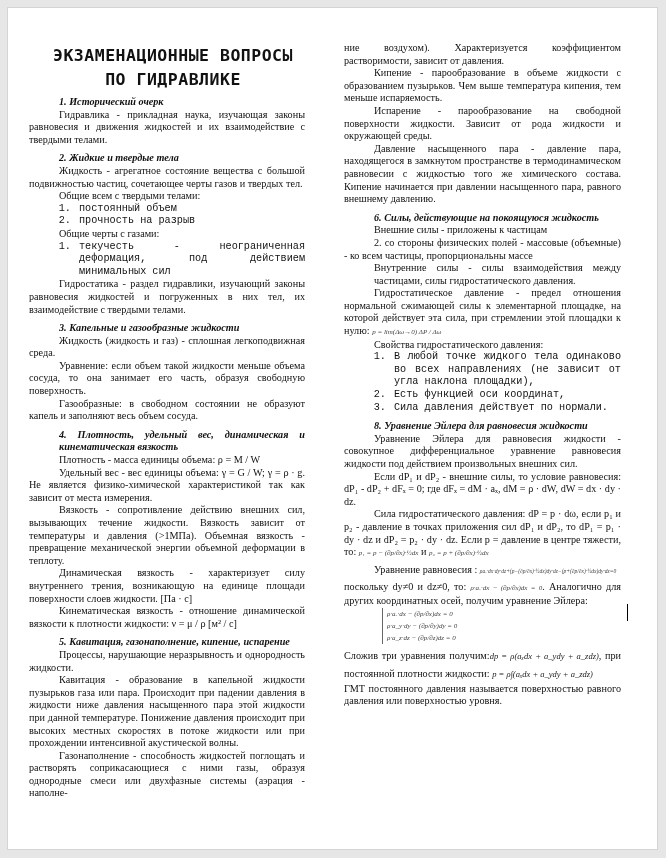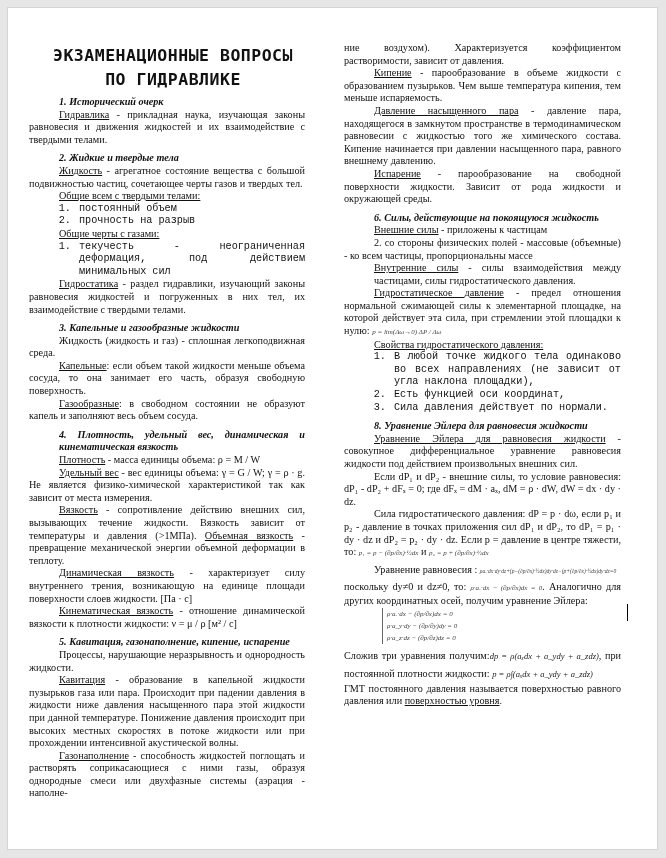--- a/index.html
+++ b/index.html
@@ -9,21 +9,21 @@
           box-shadow:0 0 0 1px #d4d4d4;text-decoration:underline; }
   .title { position:absolute; left:20px; top:36px; width:290px; text-align:center;
            font-family:"DejaVu Sans Mono", monospace; font-weight:bold; font-size:16.5px;
            line-height:24px; letter-spacing:0.5px; }
   .col { position:absolute; font-size:10.2px; line-height:12.6px; text-align:justify; }
   .colL { left:29px; top:94px; width:276px; }
   .colR { left:344px; top:42px; width:277px; }
   .h { font-weight:bold; font-style:italic; padding-left:30px; margin-top:6px; }
   .h:first-child { margin-top:2px; }
   .p { text-indent:30px; }
-  .u { text-decoration:underline; }
+  .u { }
   .ni { padding-left:30px; }
   ol { margin:0; padding-left:48px; }
   ol li { padding-left:2px;font-family:Liberation Mono, monospace; }
   .frm { font-family:"Liberation Serif", serif; font-style:italic; font-size:7px; color:#444; white-space:nowrap; }
   .sys { padding-left:38px; font-style:italic; font-size:7px; color:#444; line-height:12px; border-left:1px solid #666; margin-left:38px; padding-left:4px; }
   .cursor { position:absolute; left:627px; top:604px; width:1px; height:17px; background:#000; }
 </style>
 </head>
 <body>
 
@@ -46,41 +46,41 @@
     <li>прочность на разрыв</li>
   </ol>
   <div class="ni u">Общие черты с газами:</div>
   <ol>
     <li>текучесть - неограниченная деформация, под действием минимальных сил</li>
   </ol>
   <div class="p"><span class="u">Гидростатика</span><span> - раздел гидравлики, изучающий законы равновесия жидкостей и погруженных в них тел, их взаимодействие с твердыми телами.</span></div>
 
   <div class="h">3. Капельные и газообразные жидкости</div>
   <div class="p">Жидкость (жидкость и газ) - сплошная легкоподвижная среда.</div>
-  <div class="p"><span class="u">Капельные</span><span>: если объем такой жидкости меньше объема сосуда, то она занимает его часть, образуя свободную поверхность.</span></div>
+  <div class="p"><span class="u">Уравнение</span><span>: если объем такой жидкости меньше объема сосуда, то она занимает его часть, образуя свободную поверхность.</span></div>
   <div class="p"><span class="u">Газообразные</span><span>: в свободном состоянии не образуют капель и заполняют весь объем сосуда.</span></div>
 
   <div class="h">4. Плотность, удельный вес, динамическая и кинематическая вязкость</div>
   <div class="p"><span class="u">Плотность</span><span> - масса единицы объема: ρ = M / W</span></div>
   <div class="p"><span class="u">Удельный вес</span><span> - вес единицы объема: γ = G / W; γ = ρ · g. Не является физико-химической характеристикой так как зависит от места измерения.</span></div>
   <div class="p"><span class="u">Вязкость</span><span> - сопротивление действию внешних сил, вызывающих течение жидкости. Вязкость зависит от температуры и давления (&gt;1МПа). </span><span class="u">Объемная вязкость</span><span> - превращение механической энергии объемной деформации в теплоту.</span></div>
   <div class="p"><span class="u">Динамическая вязкость</span><span> - характеризует силу внутреннего трения, возникающую на единице площади поверхности слоев жидкости. [Па · с]</span></div>
   <div class="p"><span class="u">Кинематическая вязкость</span><span> - отношение динамической вязкости к плотности жидкости: ν = μ / ρ [м² / с]</span></div>
 
   <div class="h">5. Кавитация, газонаполнение, кипение, испарение</div>
   <div class="p">Процессы, нарушающие неразрывность и однородность жидкости.</div>
   <div class="p"><span class="u">Кавитация</span><span> - образование в капельной жидкости пузырьков газа или пара. Происходит при падении давления в жидкости ниже давления насыщенного пара этой жидкости при данной температуре. Понижение давления происходит при высоких местных скоростях в потоке жидкости или при прохождении интенсивной акустической волны.</span></div>
   <div class="p"><span class="u">Газонаполнение</span><span> - способность жидкостей поглощать и растворять соприкасающиеся с ними газы, образуя однородные смеси или двухфазные системы (аэрация - наполне-</span></div>
 </div>
 
 <div class="col colR">
   <div>ние воздухом). Характеризуется коэффициентом растворимости, зависит от давления.</div>
   <div class="p"><span class="u">Кипение</span><span> - парообразование в объеме жидкости с образованием пузырьков. Чем выше температура кипения, тем меньше испаряемость.</span></div>
+  <div class="p"><span class="u">Испарение</span><span> - парообразование на свободной поверхности жидкости. Зависит от рода жидкости и окружающей среды.</span></div>
   <div class="p"><span class="u">Давление насыщенного пара</span><span> - давление пара, находящегося в замкнутом пространстве в термодинамическом равновесии с жидкостью того же химического состава. Кипение начинается при давлении насыщенного пара, равного внешнему давлению.</span></div>
-  <div class="p"><span class="u">Испарение</span><span> - парообразование на свободной поверхности жидкости. Зависит от рода жидкости и окружающей среды.</span></div>
 
   <div class="h">6. Силы, действующие на покоящуюся жидкость</div>
   <div class="p"><span class="u">Внешние силы</span><span> - приложены к частицам</span></div>
   <div class="p">2. со стороны физических полей - массовые (объемные) - ко всем частицы, пропорциональны массе</div>
   <div class="ni"><span class="u">Внутренние силы</span><span> - силы взаимодействия между частицами, силы гидростатического давления.</span></div>
 
   <div class="p"><span class="u">Гидростатическое давление</span><span> - предел отношения нормальной сжимающей силы к элементарной площадке, на которой действует эта сила, при стремлении этой площадки к нулю:</span> <span class="frm">p = lim(Δω→0) ΔP / Δω</span></div>
   <div class="ni u">Свойства гидростатического давления:</div>
   <ol>
     <li>В любой точке жидкого тела одинаково во всех направлениях (не зависит от угла наклона площадки),</li>

